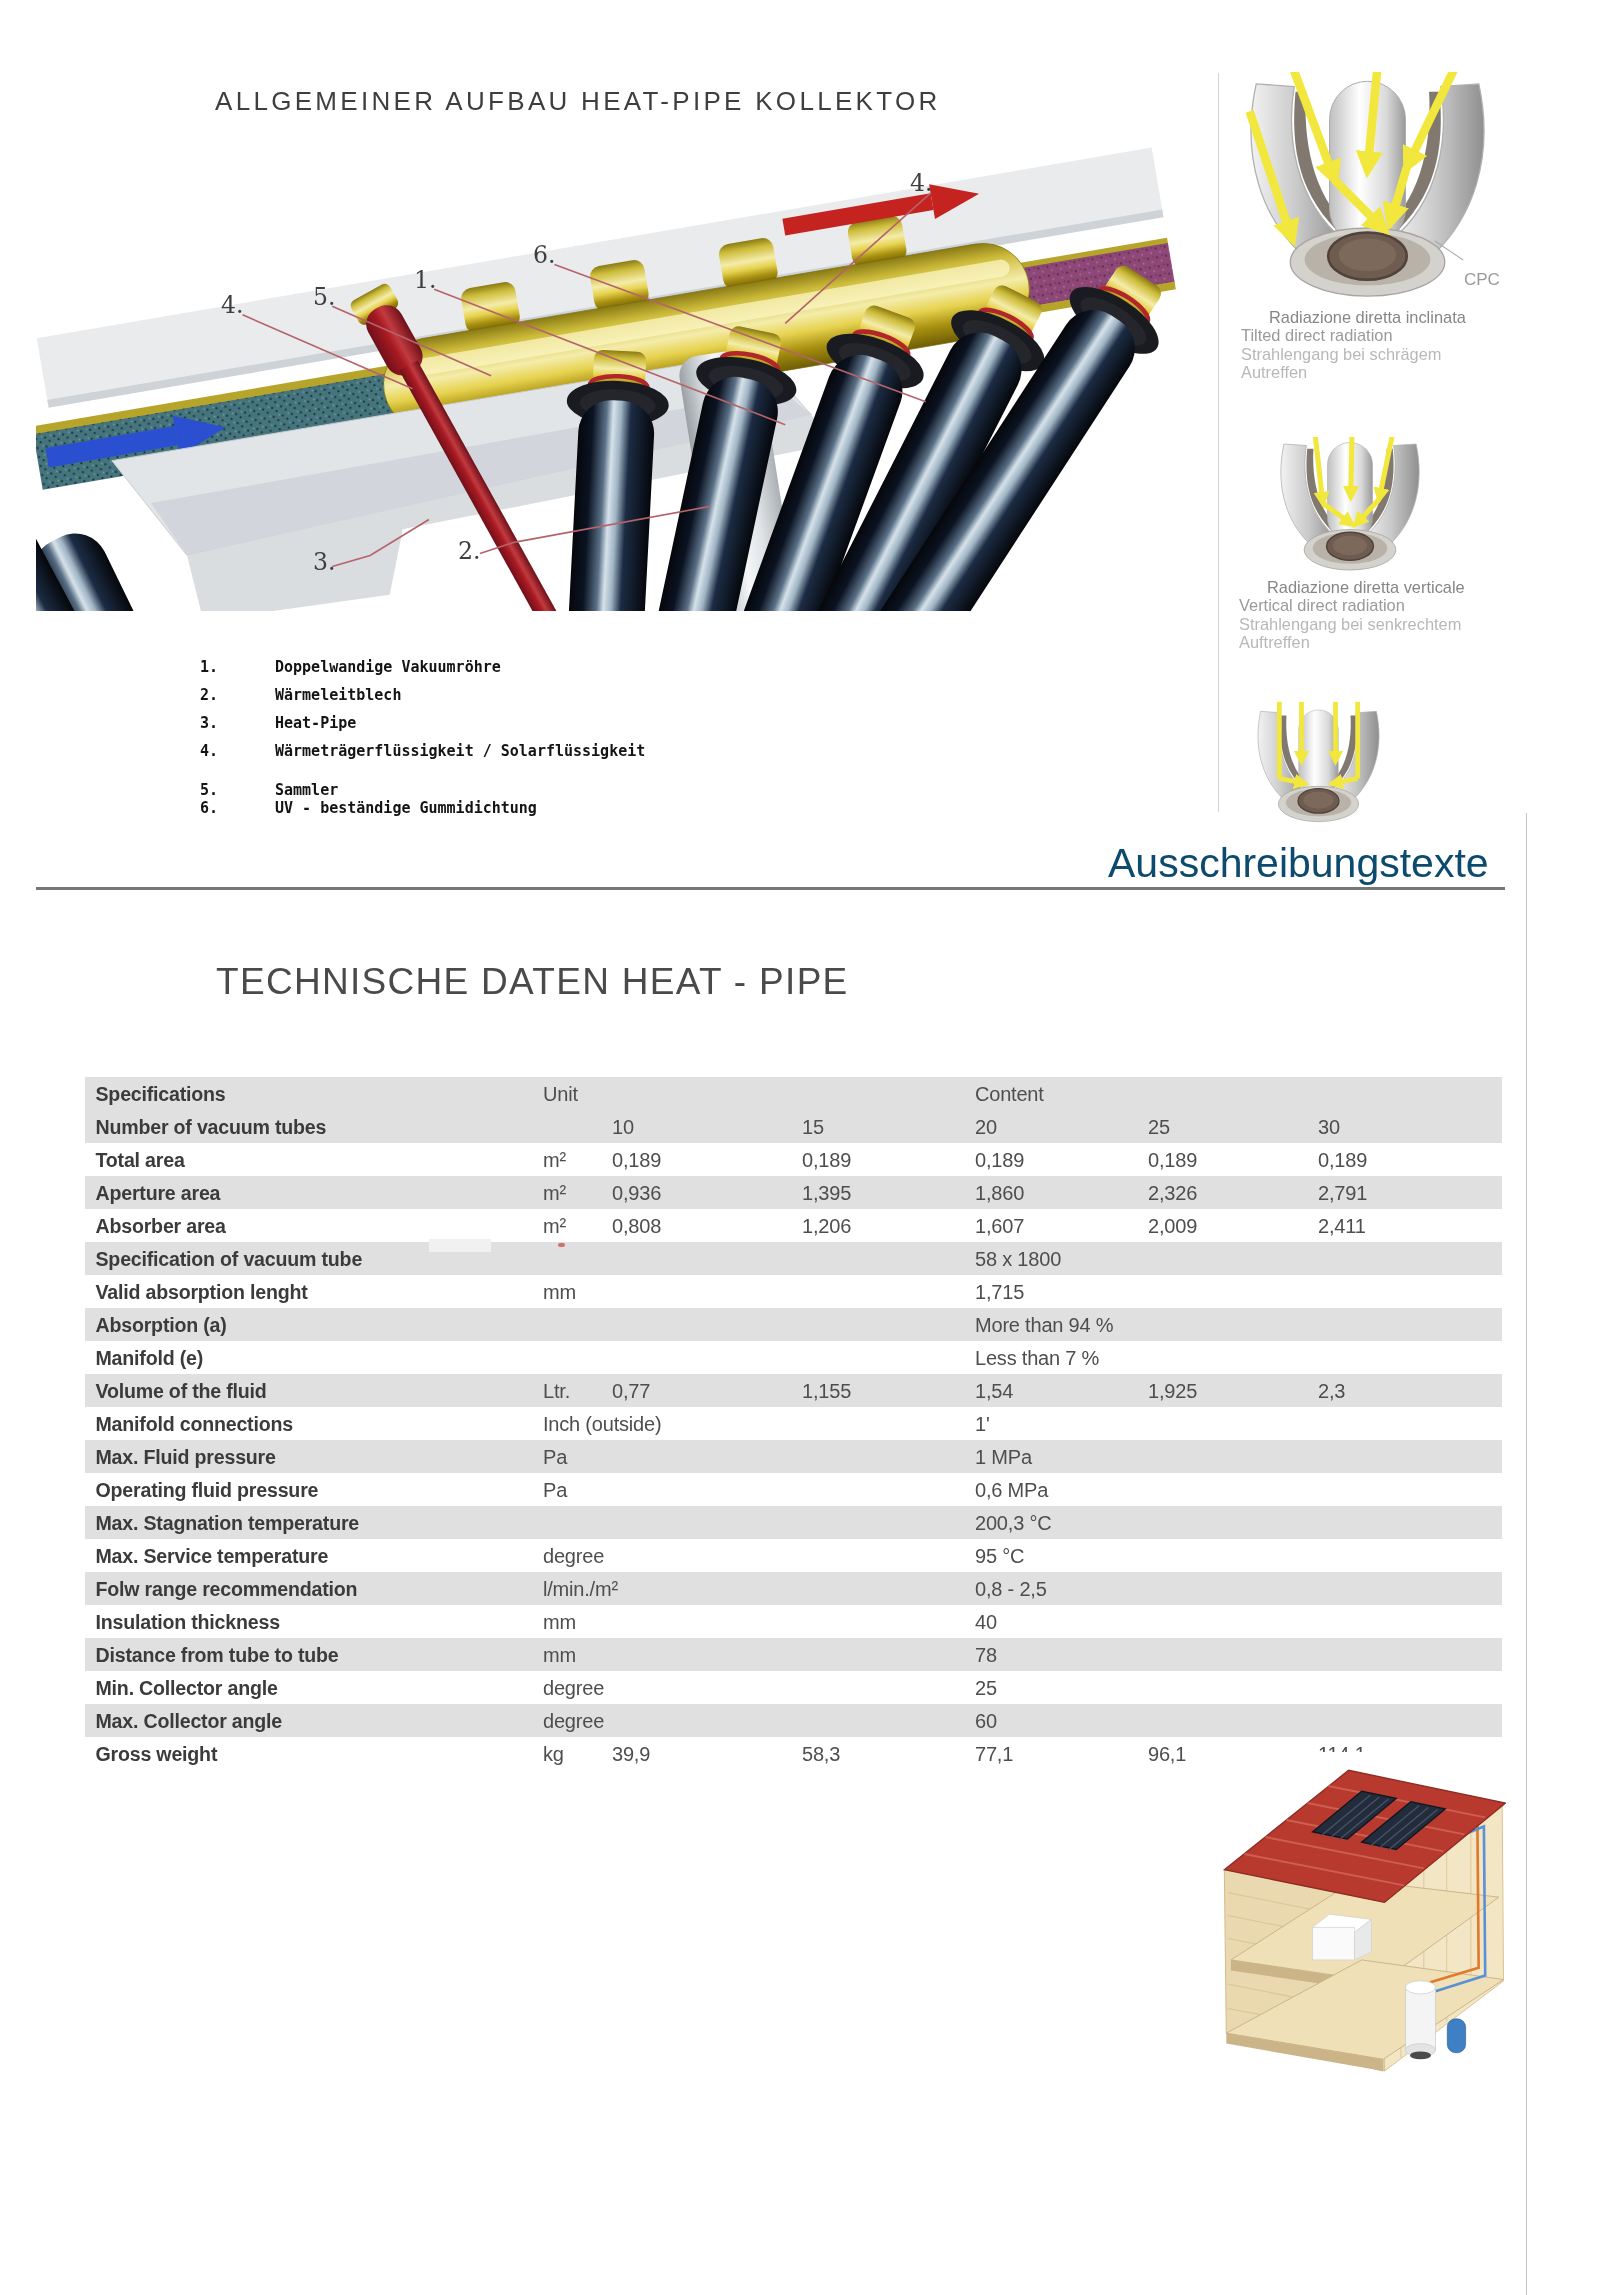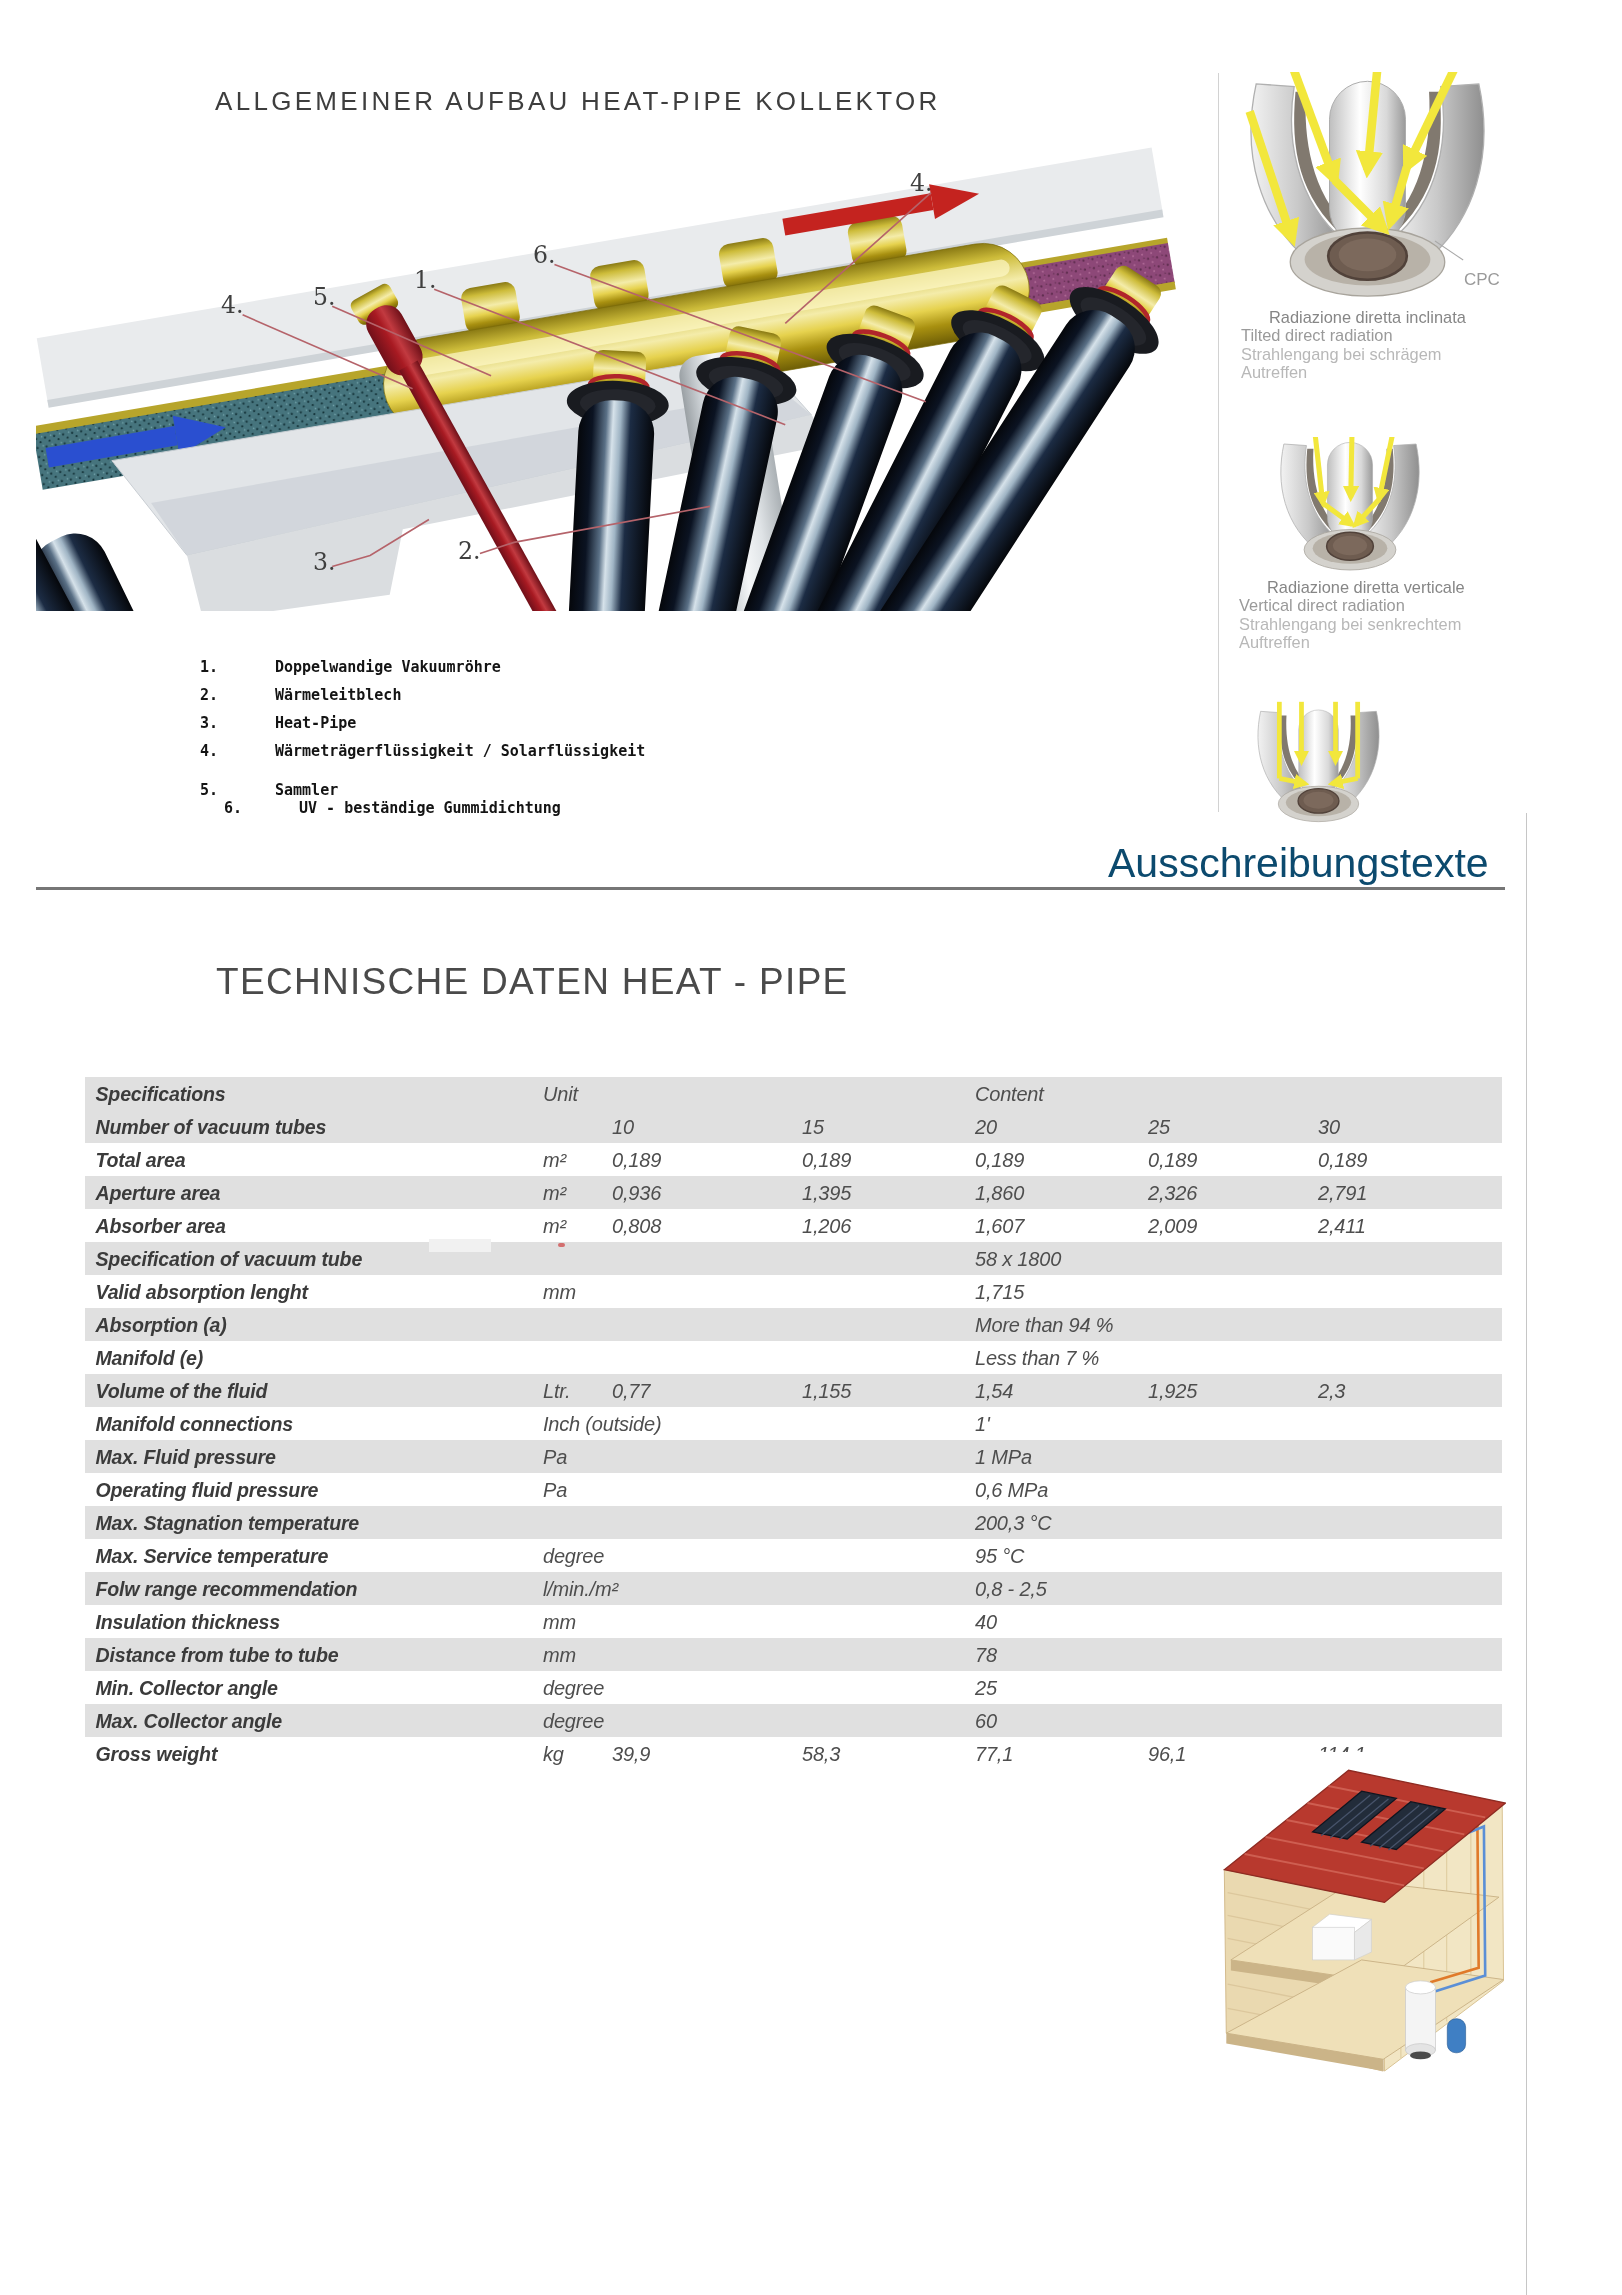--- a/index.html
+++ b/index.html
@@ -27,21 +27,21 @@
   .caption .l2{color:#9a9a9a;}
   .caption .l3,.caption .l4{color:#b8b8b8;}
   #cpc-label{left:1464px;top:270px;font-size:17px;color:#9a9a9a;}
   #cpc-leader{left:1432px;top:250px;width:34px;height:1.3px;background:#a8a8a8;transform:rotate(34deg);}
 
   
   .callout{font-family:"DejaVu Serif",serif;font-size:23.6px;color:#3f3f3f;}
 
   
   #spec-table{left:85px;top:1077px;width:1417px;}
-  .trow{position:relative;width:1417px;height:33px;background:#ffffff;font-style:italic;}
+  .trow{position:relative;width:1417px;height:33px;background:#ffffff;}
   .trow.shaded{background:#e0e0e0;}
   .cell{position:absolute;top:50%;transform:translateY(-50%);white-space:nowrap;
         font-size:20px;color:#4e4e4e;letter-spacing:-0.2px;}
   .cell.lbl{left:10.5px;font-weight:bold;color:#3b3b3b;font-size:19.6px;}
   .cell.unit{left:458px;}
   .cell.v1{left:527px;}
   .cell.v2{left:717px;}
   .cell.v3{left:890px;}
   .cell.v4{left:1063px;}
   .cell.v5{left:1233px;}
@@ -212,21 +212,21 @@
       <div class="abs callout" style="left: 313px; top: 548px; z-index: 2;">3.</div>
       <div class="abs callout" style="left: 458px; top: 537px; z-index: 2;">2.</div>
     </div>
 
   <div class="abs" id="legend">
       <div class="legend-item" style="top: 0px;"><span class="num">1.</span><span>Doppelwandige Vakuumröhre</span></div>
       <div class="legend-item" style="top: 28px;"><span class="num">2.</span><span>Wärmeleitblech</span></div>
       <div class="legend-item" style="top: 56px;"><span class="num">3.</span><span>Heat-Pipe</span></div>
       <div class="legend-item" style="top: 84px;"><span class="num">4.</span><span>Wärmeträgerflüssigkeit / Solarflüssigkeit</span></div>
       <div class="legend-item" style="top: 123px;"><span class="num">5.</span><span>Sammler</span></div>
-      <div class="legend-item" style="top: 141px; margin-left: 24px;"><span class="num">6.</span><span>UV - beständige Gummidichtung</span></div>
+      <div class="legend-item" style="top: 141px;"><span class="num">6.</span><span>UV - beständige Gummidichtung</span></div>
     </div>
 
   <div class="abs" id="v-divider"></div>
 
   <svg width="0" height="0" style="position:absolute">
     <defs>
       <linearGradient id="wing" x1="0" y1="0" x2="1" y2="0">
         <stop offset="0" stop-color="#f2f2f2"></stop>
           <stop offset=".5" stop-color="#c9c9c9"></stop>
           <stop offset="1" stop-color="#8f8f8f"></stop>

